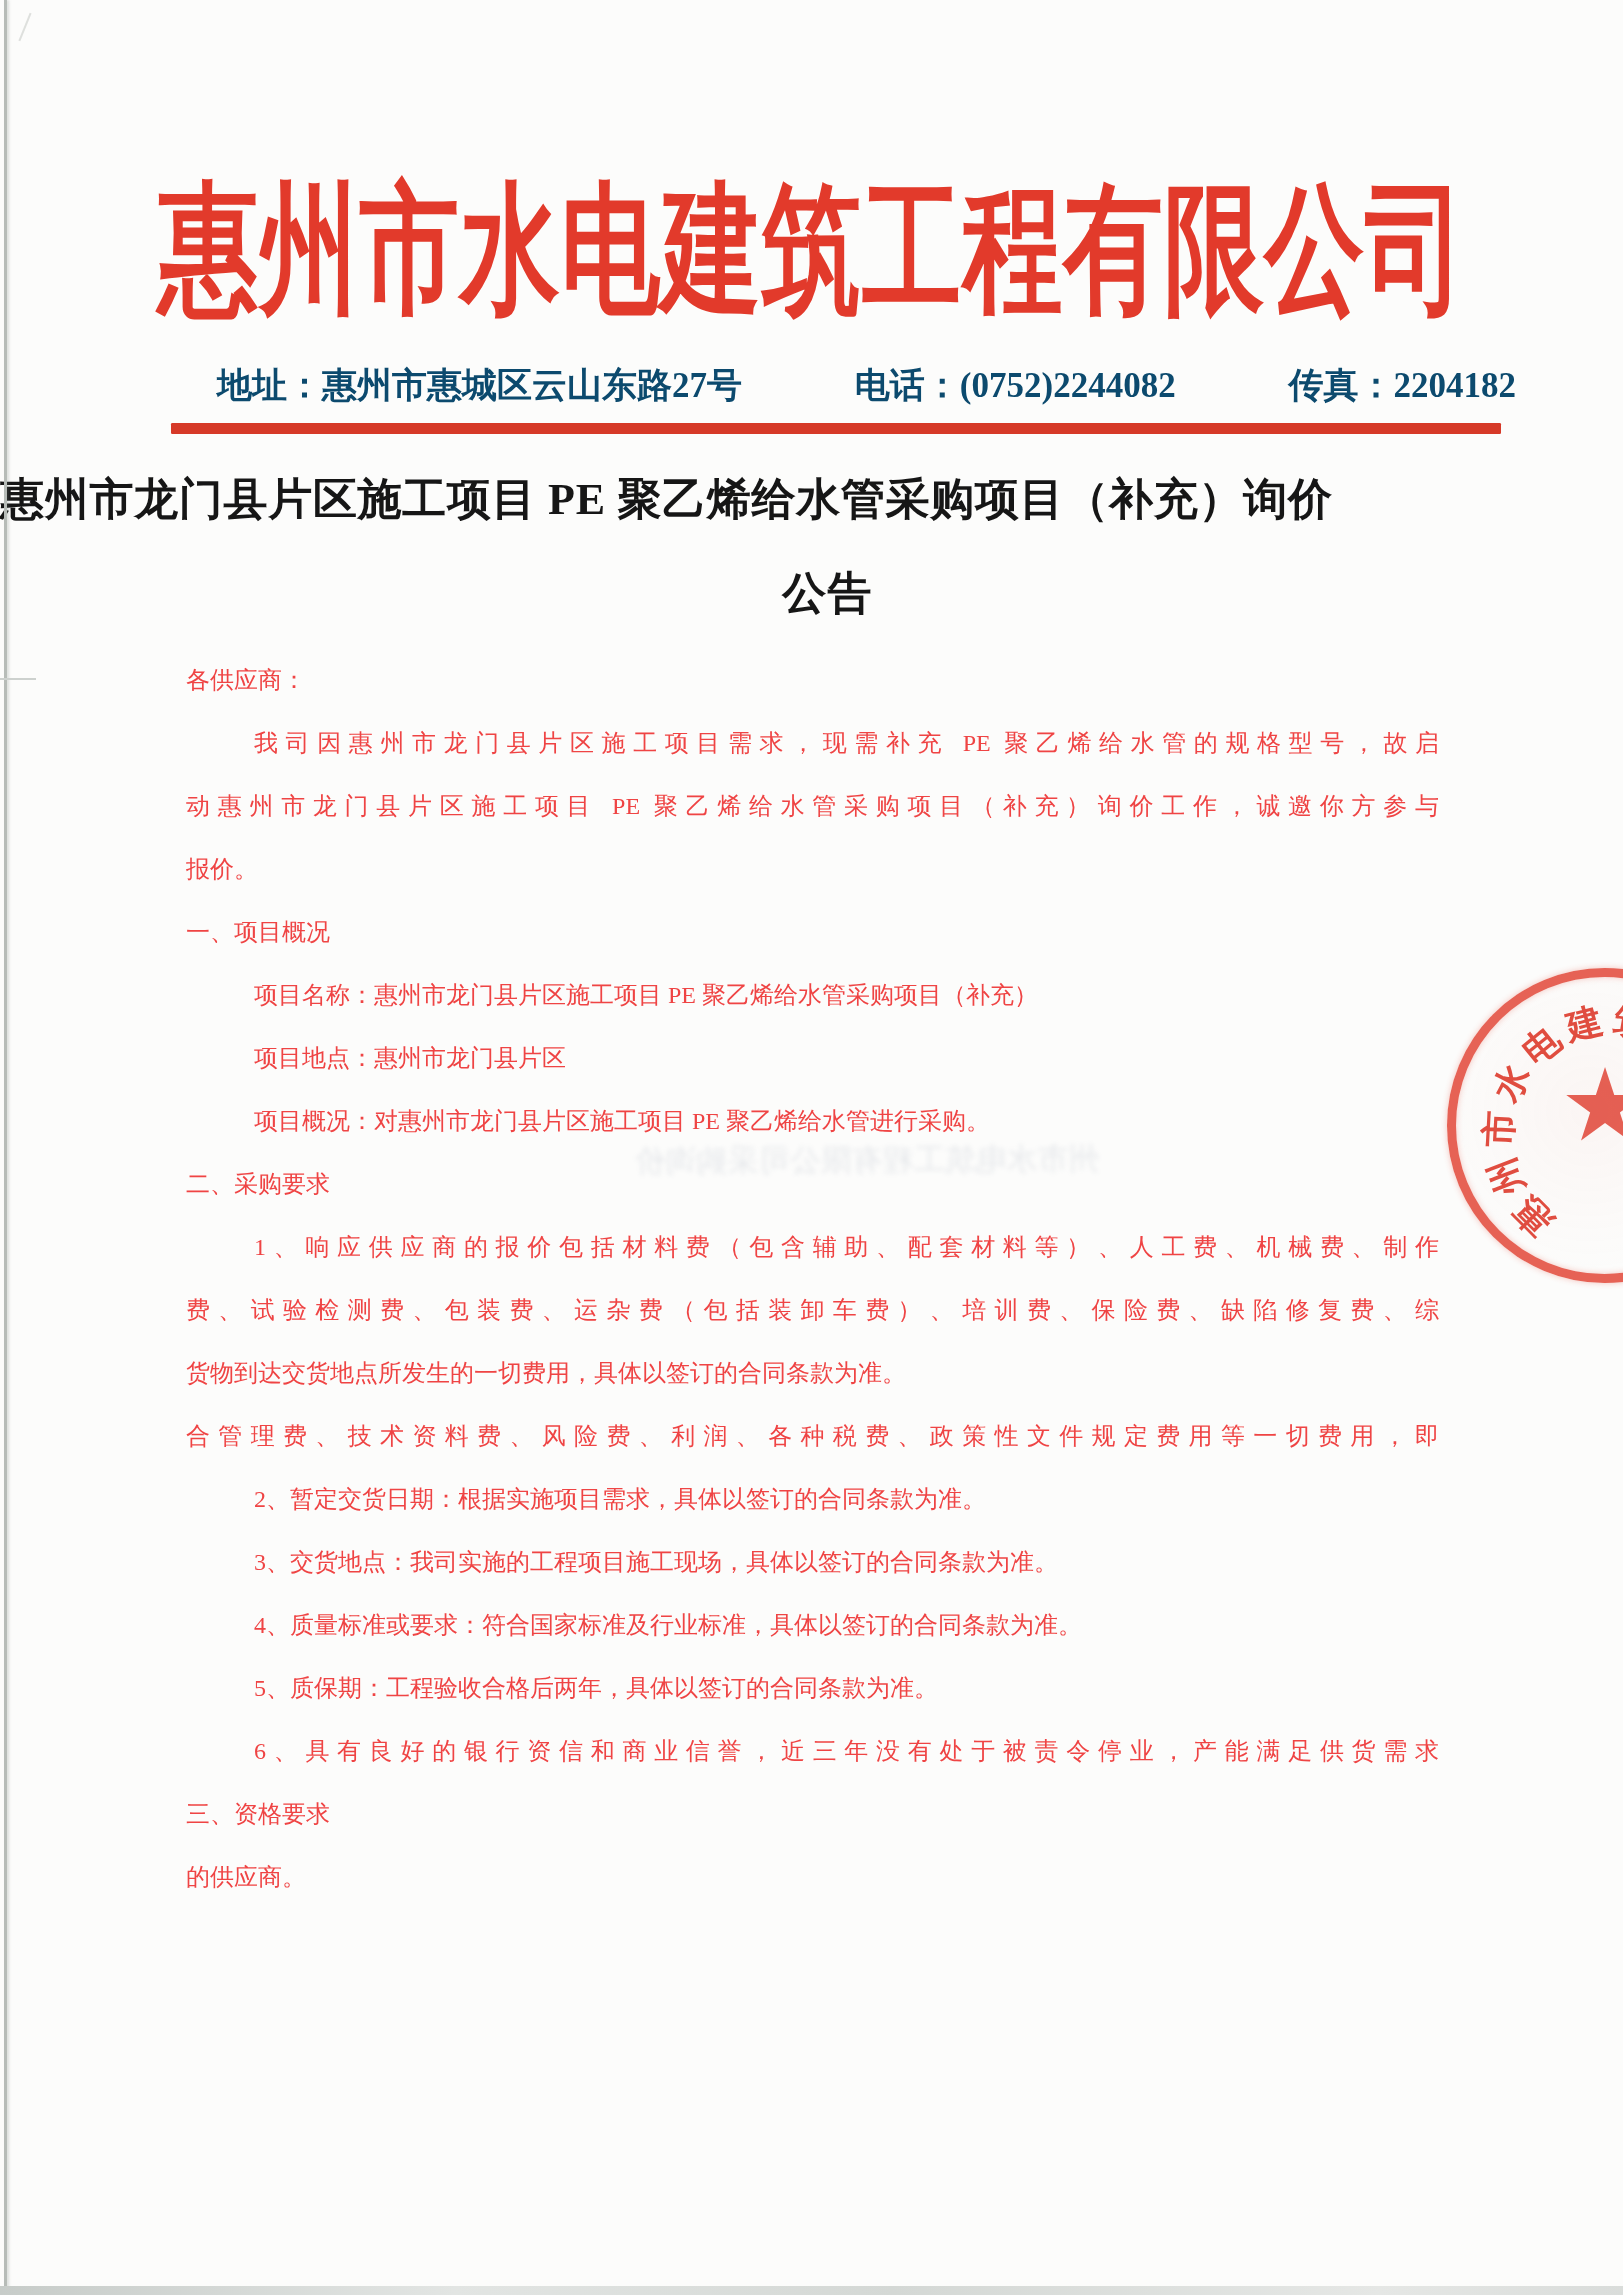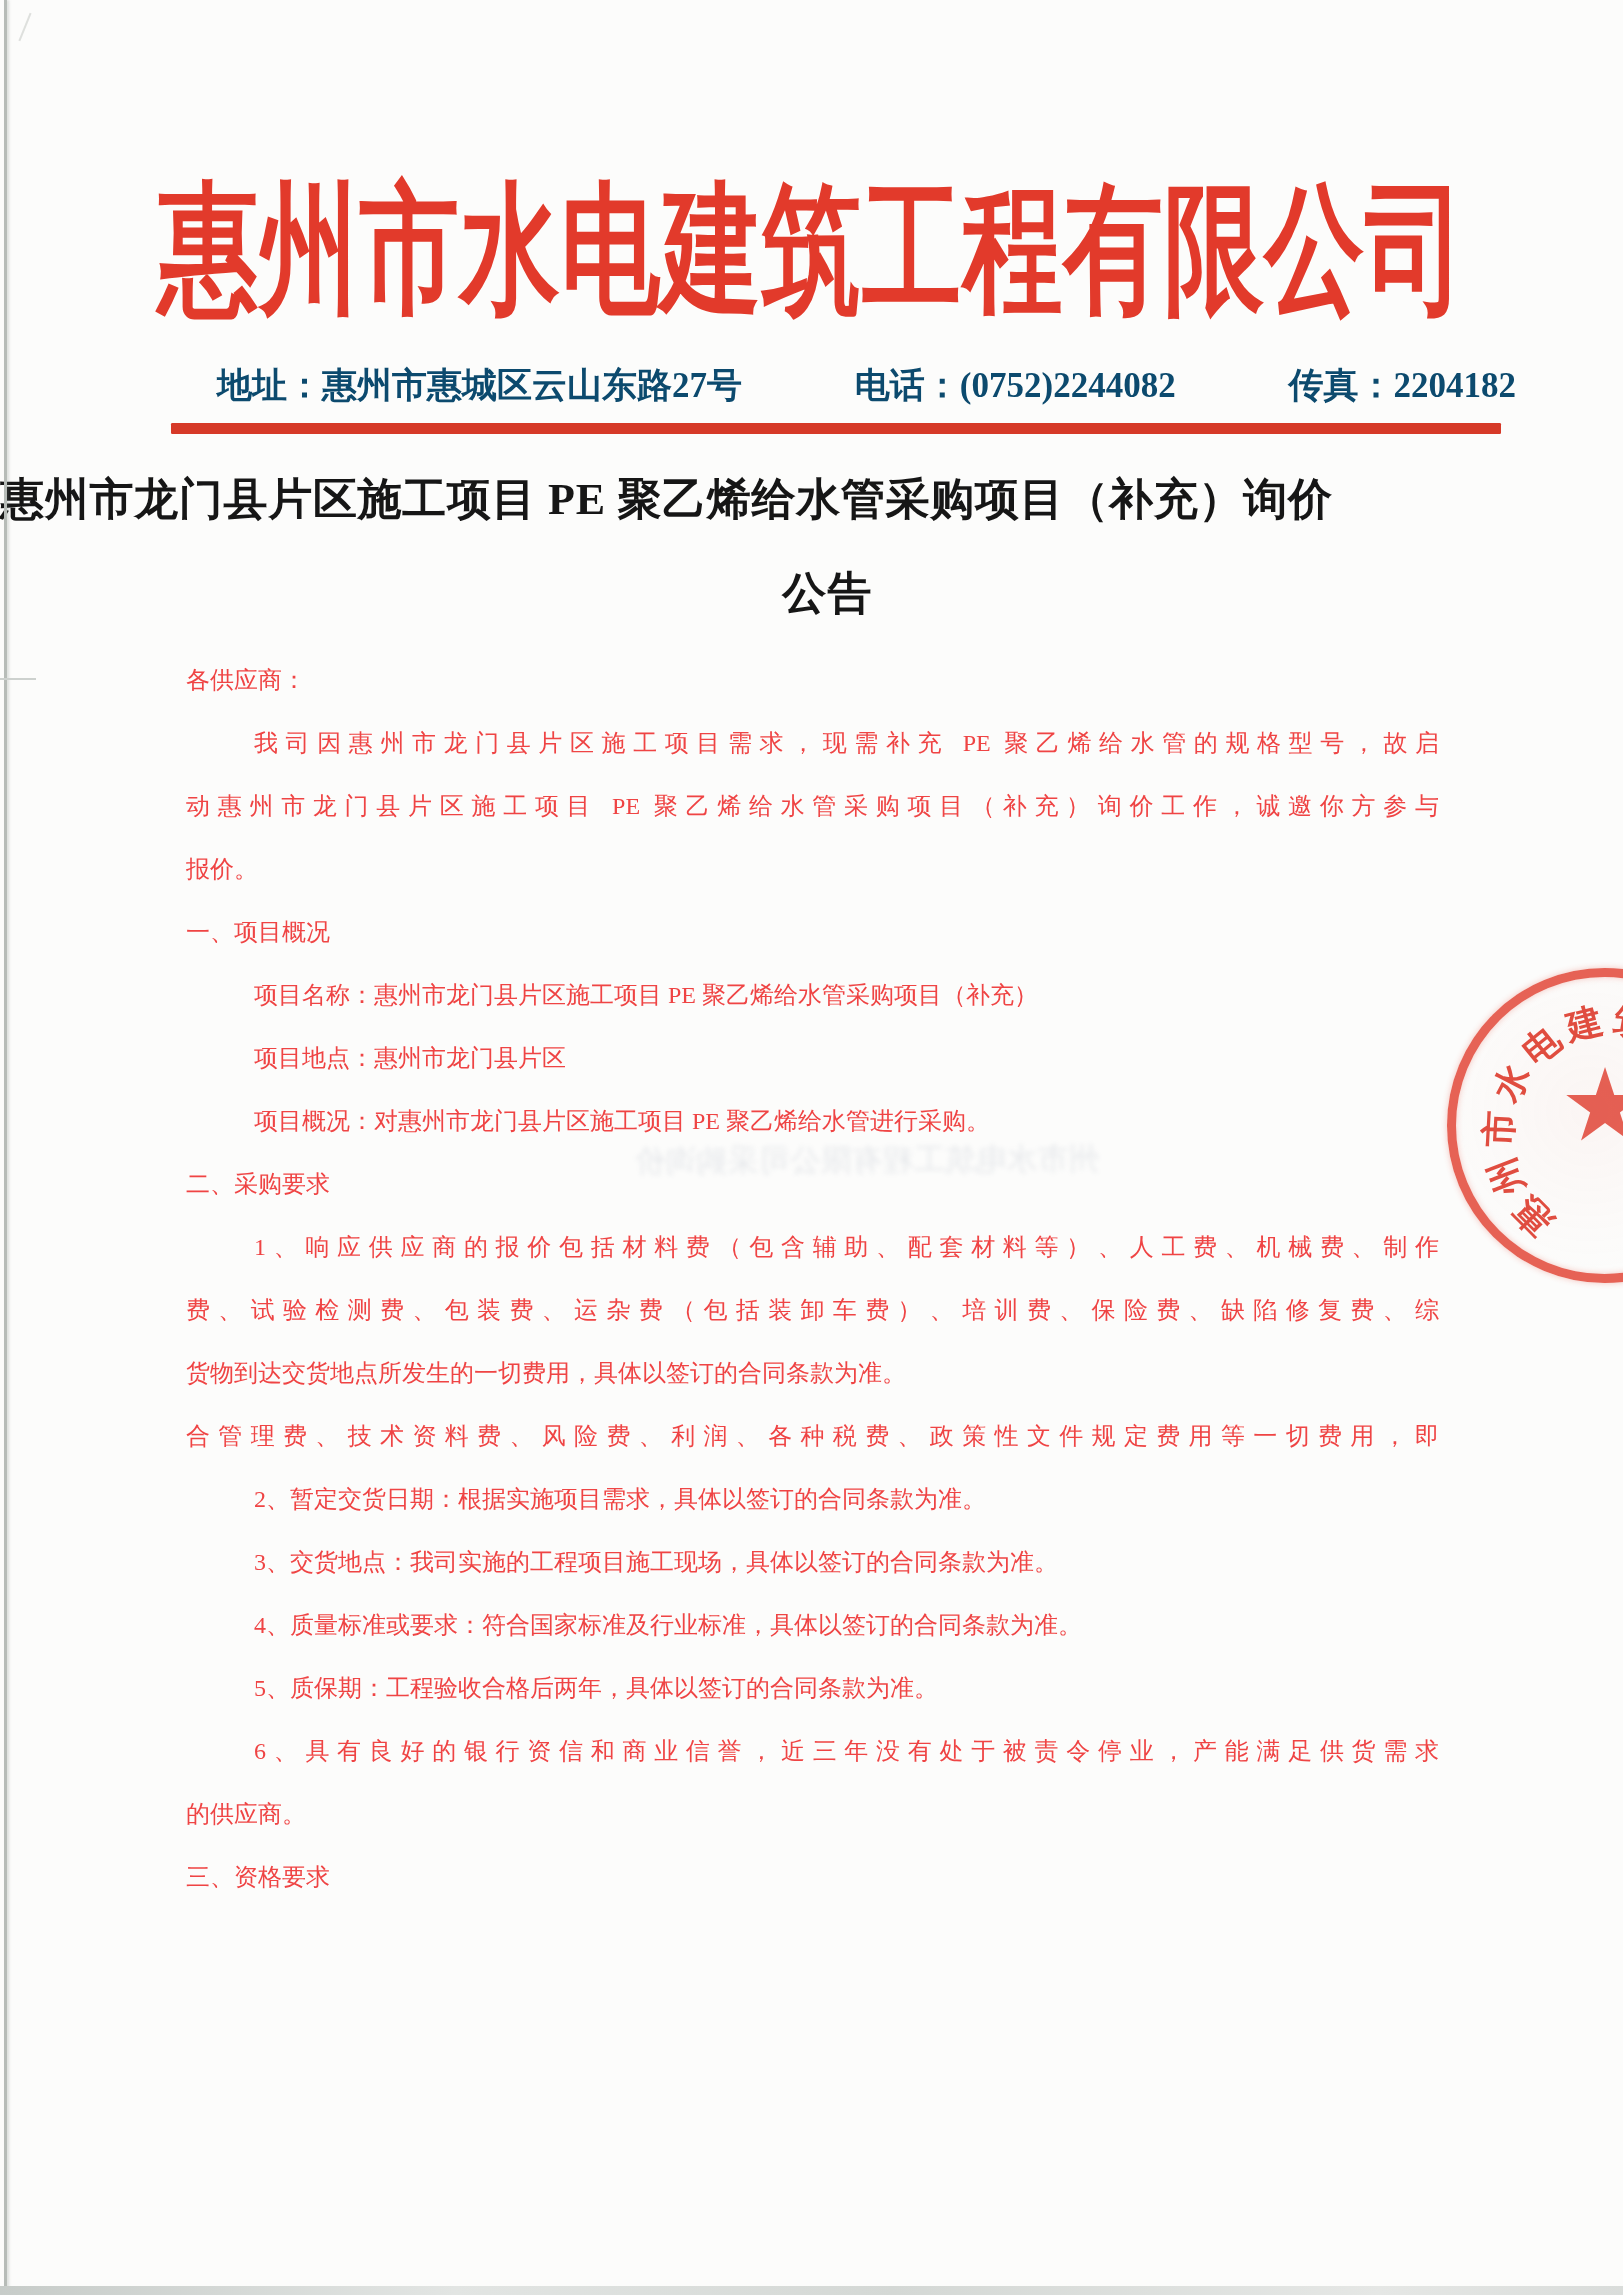--- a/index.html
+++ b/index.html
@@ -146,22 +146,22 @@
       <div class="line">二、采购要求</div>
       <div class="line indent justify">1、响应供应商的报价包括材料费（包含辅助、配套材料等）、人工费、机械费、制作</div>
       <div class="line justify">费、试验检测费、包装费、运杂费（包括装卸车费）、培训费、保险费、缺陷修复费、综</div>
       <div class="line">货物到达交货地点所发生的一切费用，具体以签订的合同条款为准。</div>
       <div class="line justify">合管理费、技术资料费、风险费、利润、各种税费、政策性文件规定费用等一切费用，即</div>
       <div class="line indent">2、暂定交货日期：根据实施项目需求，具体以签订的合同条款为准。</div>
       <div class="line indent">3、交货地点：我司实施的工程项目施工现场，具体以签订的合同条款为准。</div>
       <div class="line indent">4、质量标准或要求：符合国家标准及行业标准，具体以签订的合同条款为准。</div>
       <div class="line indent">5、质保期：工程验收合格后两年，具体以签订的合同条款为准。</div>
       <div class="line indent justify">6、具有良好的银行资信和商业信誉，近三年没有处于被责令停业，产能满足供货需求</div>
+      <div class="line">三、资格要求</div>
       <div class="line">的供应商。</div>
-      <div class="line">三、资格要求</div>
     </div>
 
   <div class="stamp" id="stamp">
     <span class="star">★</span>
   <span class="arc-char" style="transform: translate(-50%, -50%) rotate(-135deg) translateY(-115px);">惠</span>
       <span class="arc-char" style="transform: translate(-50%, -50%) rotate(-111deg) translateY(-115px);">州</span>
       <span class="arc-char" style="transform: translate(-50%, -50%) rotate(-87deg) translateY(-115px);">市</span>
       <span class="arc-char" style="transform: translate(-50%, -50%) rotate(-63deg) translateY(-115px);">水</span>
       <span class="arc-char" style="transform: translate(-50%, -50%) rotate(-39deg) translateY(-115px);">电</span>
       <span class="arc-char" style="transform: translate(-50%, -50%) rotate(-15deg) translateY(-115px);">建</span>

